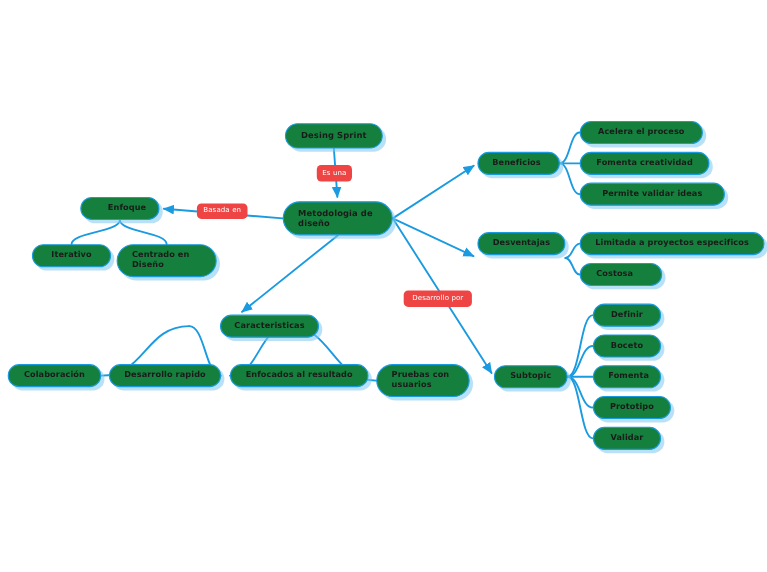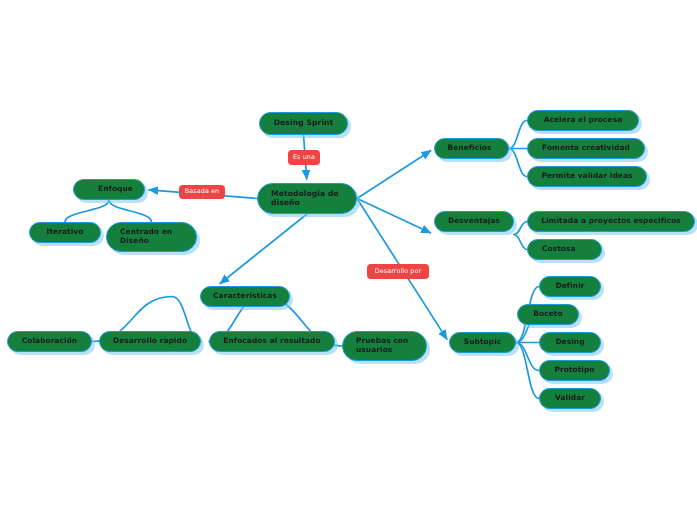--- a/index.html
+++ b/index.html
@@ -106,34 +106,34 @@
       <div class="node center-text" style="left: 259px; top: 112px; width: 89px; height: 23px; font-size: 7.6px; padding-left: 11px; padding-right: 11px; border-radius: 15.5px;"><span class="label">Desing Sprint</span></div>
       <div class="node" style="left: 257px; top: 183px; width: 100px; height: 31px; font-size: 7.6px; padding-left: 13px; padding-right: 4px; border-radius: 19.5px;"><span class="label">Metodologia de
 diseño</span></div>
       <div class="node center-text" style="left: 73px; top: 179px; width: 72px; height: 21px; font-size: 7.4px; padding-left: 13px; border-radius: 14.5px;"><span class="label">Enfoque</span></div>
       <div class="node center-text" style="left: 29px; top: 222px; width: 72px; height: 21px; font-size: 7.4px; padding-left: 13px; padding-right: 13px; border-radius: 14.5px;"><span class="label">Iterativo</span></div>
       <div class="node" style="left: 106px; top: 222px; width: 91px; height: 30px; font-size: 7.4px; padding-left: 13px; padding-right: 4px; border-radius: 19px;"><span class="label">Centrado en
 Diseño</span></div>
       <div class="node center-text" style="left: 434px; top: 138px; width: 75px; height: 21px; font-size: 7.4px; padding-left: 12px; padding-right: 16px; border-radius: 14.5px;"><span class="label">Beneficios</span></div>
       <div class="node center-text" style="left: 527px; top: 110px; width: 112px; height: 21px; font-size: 7.4px; padding-left: 12px; padding-right: 12px; border-radius: 14.5px;"><span class="label">Acelera el proceso</span></div>
       <div class="node center-text" style="left: 527px; top: 138px; width: 118px; height: 21px; font-size: 7.4px; padding-left: 12px; padding-right: 12px; border-radius: 14.5px;"><span class="label">Fomenta creatividad</span></div>
-      <div class="node center-text" style="left: 527px; top: 166px; width: 120px; height: 21px; font-size: 7.4px; padding-left: 12px; padding-right: 12px; border-radius: 14.5px;"><span class="label">Permite validar ideas</span></div>
+      <div class="node center-text" style="left: 527px; top: 166px; width: 132px; height: 21px; font-size: 7.4px; padding-left: 12px; padding-right: 12px; border-radius: 14.5px;"><span class="label">Permite validar ideas</span></div>
       <div class="node center-text" style="left: 434px; top: 211px; width: 80px; height: 21px; font-size: 7.4px; padding-left: 11px; padding-right: 11px; border-radius: 14.5px;"><span class="label">Desventajas</span></div>
       <div class="node center-text" style="left: 527px; top: 211px; width: 168px; height: 21px; font-size: 7.4px; padding-left: 12px; padding-right: 12px; border-radius: 14.5px;"><span class="label">Limitada a proyectos especificos</span></div>
       <div class="node center-text" style="left: 527px; top: 239px; width: 75px; height: 21px; font-size: 7.4px; padding-left: 14px; padding-right: 32px; border-radius: 14.5px;"><span class="label">Costosa</span></div>
       <div class="node center-text" style="left: 172px; top: 286px; width: 90px; height: 21px; font-size: 7.4px; padding-left: 10px; padding-right: 10px; border-radius: 14.5px; margin-left: 28px;"><span class="label">Caracteristicas</span></div>
       <div class="node center-text" style="left: 7px; top: 331px; width: 85px; height: 21px; font-size: 7.4px; padding-left: 10px; padding-right: 10px; border-radius: 14.5px;"><span class="label">Colaboración</span></div>
       <div class="node center-text" style="left: 99px; top: 331px; width: 102px; height: 21px; font-size: 7.4px; padding-left: 11px; padding-right: 11px; border-radius: 14.5px;"><span class="label">Desarrollo rapido</span></div>
       <div class="node center-text" style="left: 209px; top: 331px; width: 126px; height: 21px; font-size: 7.4px; padding-left: 11px; padding-right: 11px; border-radius: 14.5px;"><span class="label">Enfocados al resultado</span></div>
       <div class="node" style="left: 342px; top: 331px; width: 85px; height: 30px; font-size: 7.4px; padding-left: 13px; padding-right: 4px; border-radius: 19px;"><span class="label">Pruebas con
 usuarios</span></div>
       <div class="node center-text" style="left: 449px; top: 332px; width: 67px; height: 21px; font-size: 7.4px; padding-left: 11px; padding-right: 11px; border-radius: 14.5px;"><span class="label">Subtopic</span></div>
       <div class="node center-text" style="left: 539px; top: 276px; width: 62px; height: 21px; font-size: 7.4px; padding-left: 13px; padding-right: 13px; border-radius: 14.5px;"><span class="label">Definir</span></div>
-      <div class="node center-text" style="left: 517px; top: 304px; width: 62px; height: 21px; font-size: 7.4px; padding-left: 13px; padding-right: 13px; border-radius: 14.5px;"><span class="label">Boceto</span></div>
-      <div class="node center-text" style="left: 539px; top: 332px; width: 62px; height: 21px; font-size: 7.4px; padding-left: 13px; padding-right: 13px; border-radius: 14.5px;"><span class="label">Desing</span></div>
+      <div class="node center-text" style="left: 539px; top: 304px; width: 62px; height: 21px; font-size: 7.4px; padding-left: 13px; padding-right: 13px; border-radius: 14.5px;"><span class="label">Boceto</span></div>
+      <div class="node center-text" style="left: 539px; top: 332px; width: 62px; height: 21px; font-size: 7.4px; padding-left: 13px; padding-right: 13px; border-radius: 14.5px;"><span class="label">Fomenta</span></div>
       <div class="node center-text" style="left: 539px; top: 360px; width: 71px; height: 21px; font-size: 7.4px; padding-left: 12px; padding-right: 12px; border-radius: 14.5px;"><span class="label">Prototipo</span></div>
       <div class="node center-text" style="left: 539px; top: 388px; width: 62px; height: 21px; font-size: 7.4px; padding-left: 13px; padding-right: 13px; border-radius: 14.5px;"><span class="label">Validar</span></div>
     </div>
   <div id="tags">
       <div class="tag" style="left: 288px; top: 150px; width: 32px; height: 15px; font-size: 6.4px;">
         <span>Es una</span>
       </div>
       <div class="tag" style="left: 179px; top: 185px; width: 46px; height: 14px; font-size: 6.4px;">
         <span>Basada en</span>
       </div>

